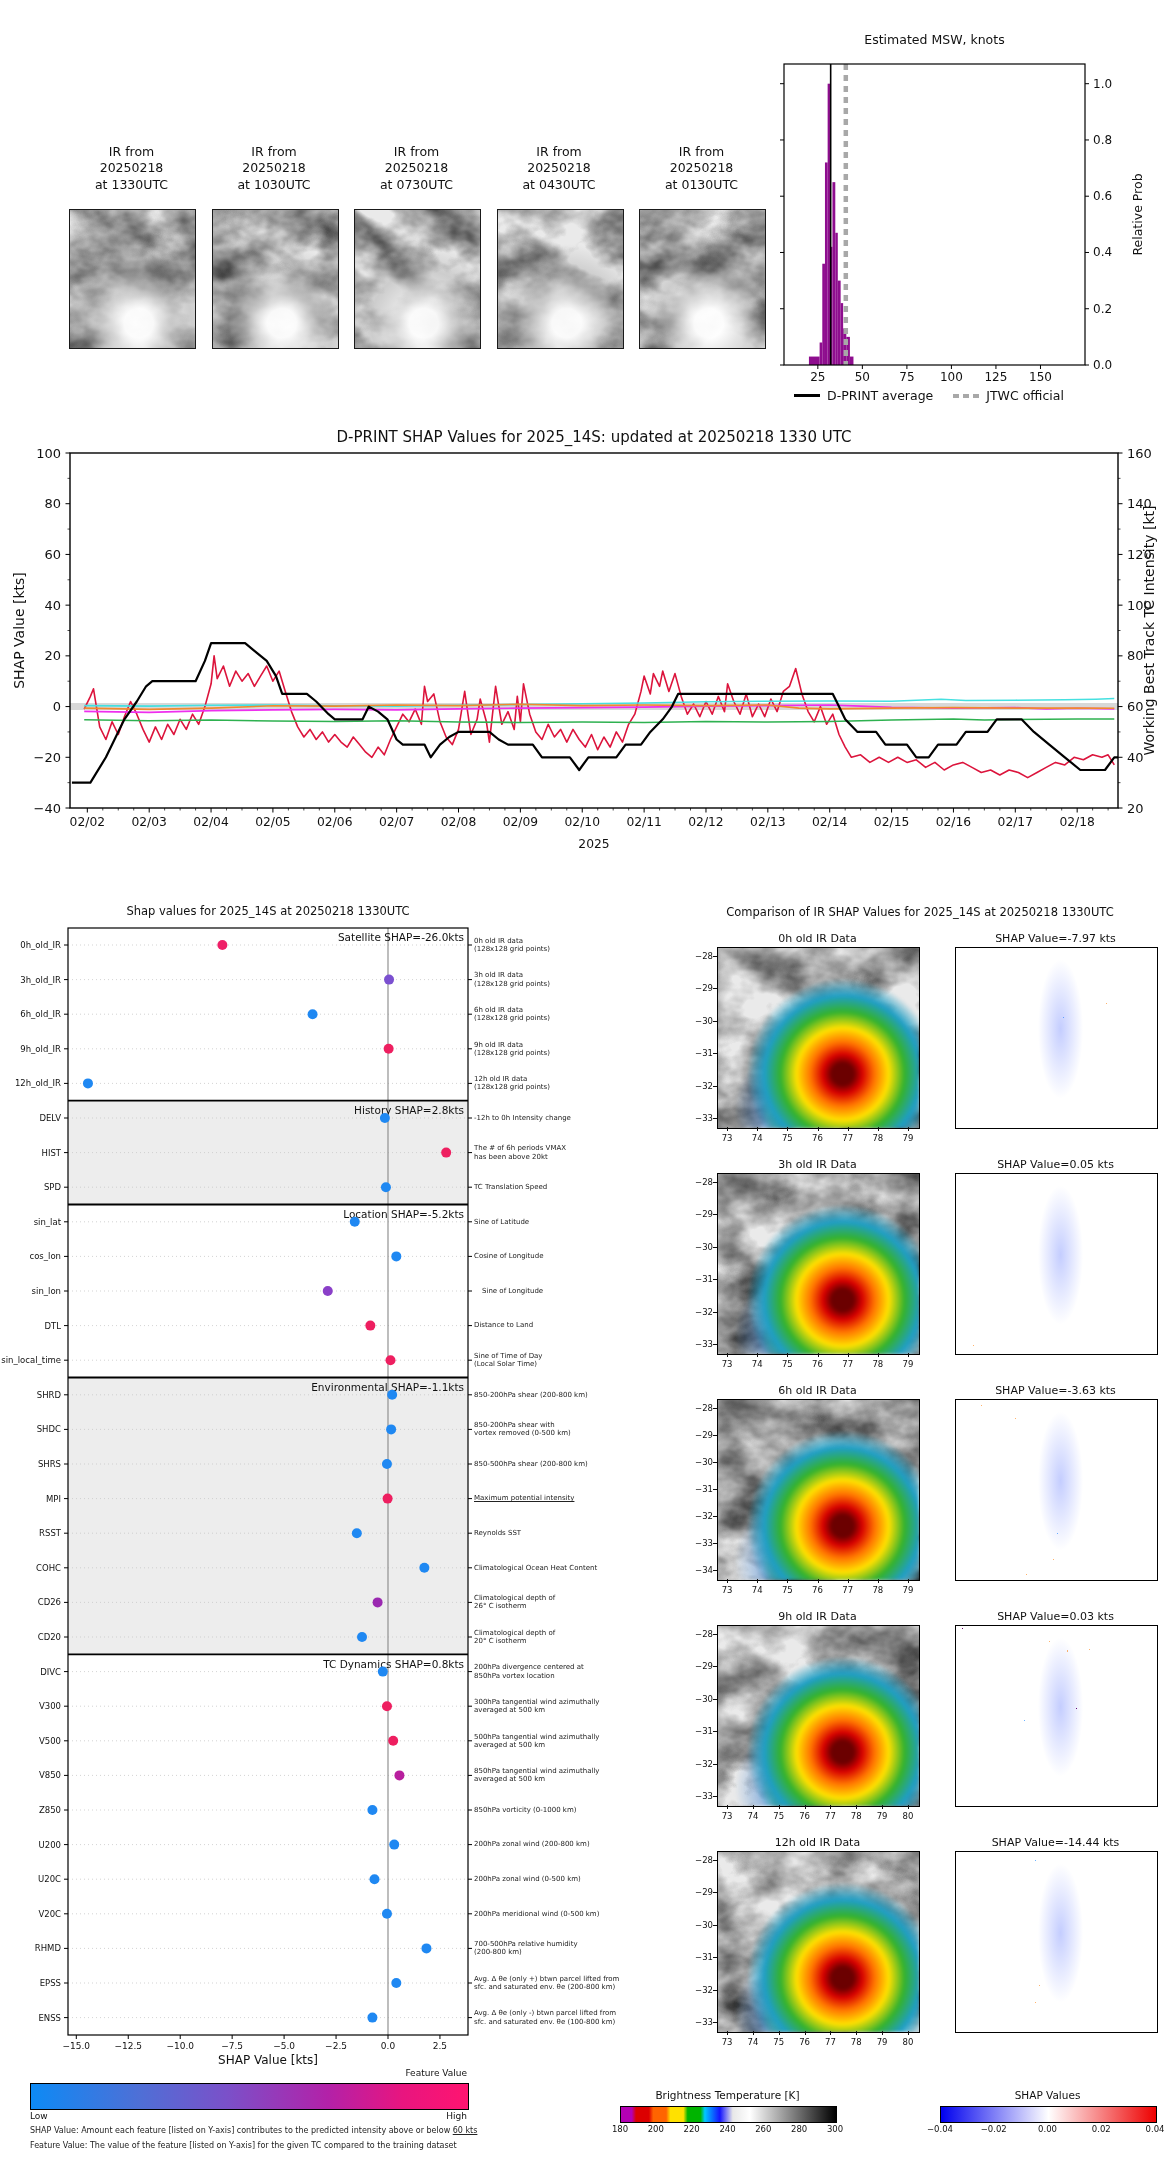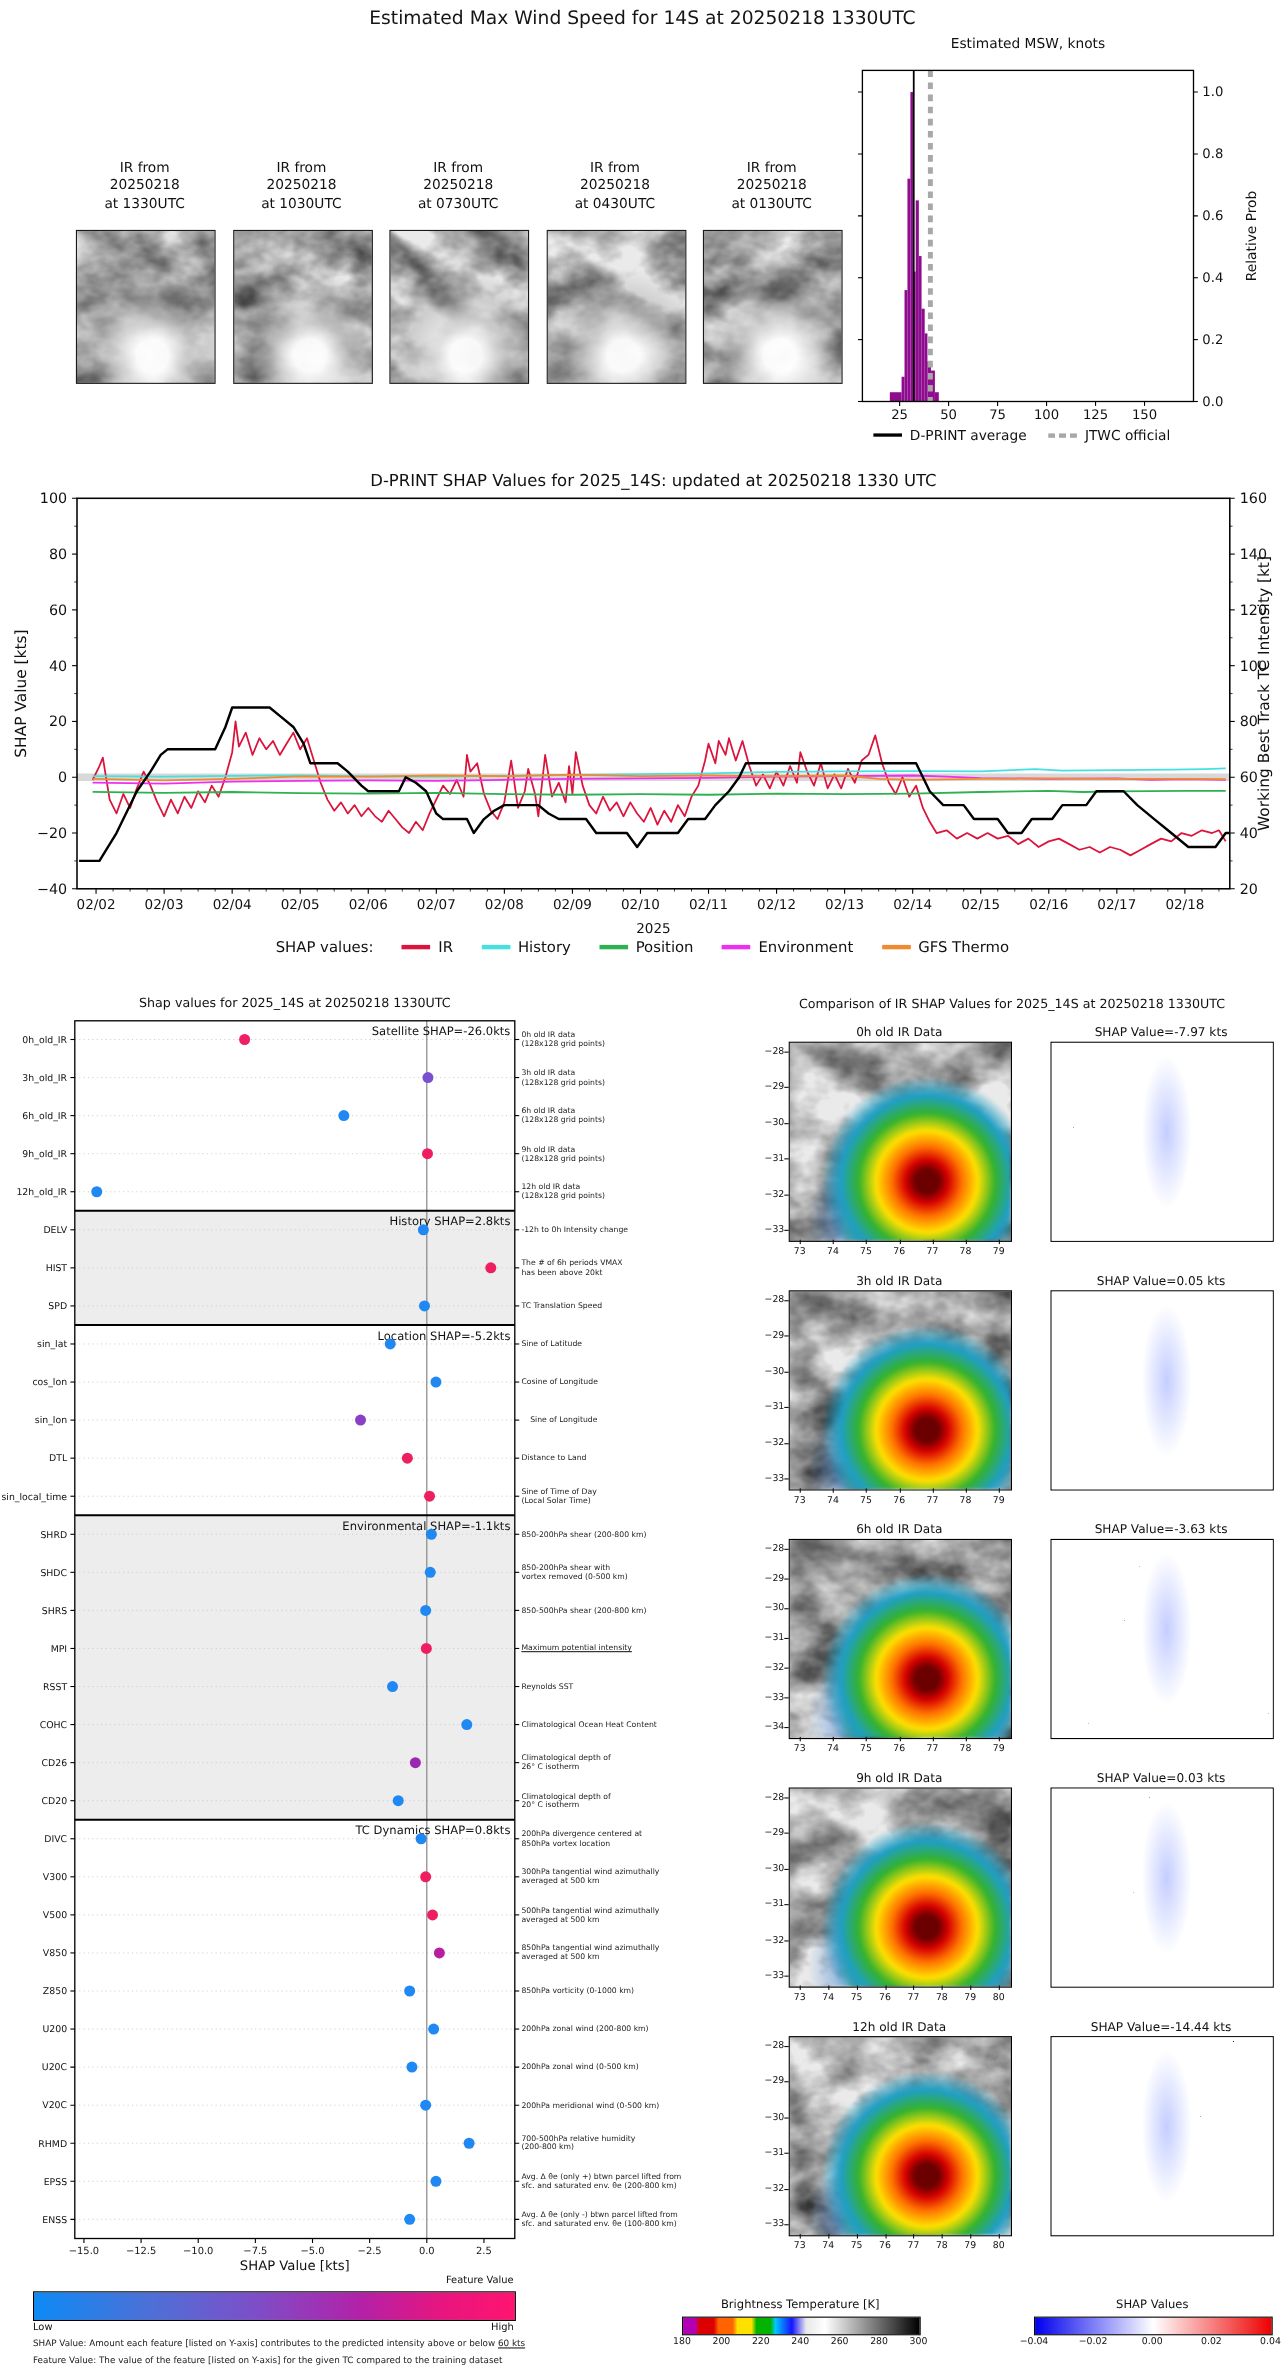--- a/index.html
+++ b/index.html
@@ -125,21 +125,20 @@
           <feTurbulence type="turbulence" baseFrequency="0.28 0.09" numOctaves="2" seed="49" result="t"></feTurbulence>
           <feComponentTransfer in="t" result="p">
             <feFuncR type="discrete" tableValues="0 0 0 0 0 1"></feFuncR>
             <feFuncG type="discrete" tableValues="0 0 0 0 0 1"></feFuncG>
           </feComponentTransfer>
           <feColorMatrix in="p" type="matrix" values="0 -0.85 0 0 1 -0.55 -0.55 0 0 1 -0.85 0 0 0 1 0 0 0 0 1"></feColorMatrix>
         </filter>
       </defs>
     </svg>
 
-  <div class="abs" id="main-title">Estimated Max Wind Speed for 14S at 20250218 1330UTC</div>
 
   <div class="abs" id="thumbs" style="left:0;top:0;width:740px;height:320px;margin-top:44px;">
       <div class="thumb-cap abs" style="left:54px;top:100px;width:155px;white-space:pre-line;">IR from
 20250218
 at 1330UTC</div>
       <div class="thumb-img abs" style="left:69px;top:165px;width:125px;height:138px;">
         <svg width="125" height="138">
           <rect x="0" y="0" width="125" height="138" filter="url(#fc-t0)"></rect>
         </svg>
         <div class="blob" style=""></div>
@@ -380,43 +379,20 @@
       <line x1="67.5" y1="154.78571428571428" x2="70" y2="154.78571428571428" stroke="#000" stroke-width="0.7"></line>
       <line x1="1118" y1="154.78571428571428" x2="1120.5" y2="154.78571428571428" stroke="#000" stroke-width="0.7"></line>
       <line x1="67.5" y1="104.07142857142856" x2="70" y2="104.07142857142856" stroke="#000" stroke-width="0.7"></line>
       <line x1="1118" y1="104.07142857142856" x2="1120.5" y2="104.07142857142856" stroke="#000" stroke-width="0.7"></line>
       <line x1="67.5" y1="53.35714285714283" x2="70" y2="53.35714285714283" stroke="#000" stroke-width="0.7"></line>
       <line x1="1118" y1="53.35714285714283" x2="1120.5" y2="53.35714285714283" stroke="#000" stroke-width="0.7"></line>
       <text x="594" y="423" font-size="12.3" text-anchor="middle">2025</text>
       <text x="24" y="205.5" font-size="14" text-anchor="middle" transform="rotate(-90 24 205.5)">SHAP Value [kts]</text>
       <text x="1154" y="205.5" font-size="14" text-anchor="middle" transform="rotate(-90 1154 205.5)">Working Best Track TC Intensity [kt]</text>
     </svg>
-  <div class="abs legend-row ts" id="ts-legend1" style="left:0;top:853px;width:1168px;">
-      <div style="">SHAP values:</div>
-      <div style="display:flex;align-items:center;">
-        <div class="sw" style="background: rgb(220, 20, 60); height: 3.5px;"></div>
-        <div style="">IR</div>
-      </div>
-      <div style="display:flex;align-items:center;">
-        <div class="sw" style="background: rgb(69, 224, 224); height: 3.5px;"></div>
-        <div style="">History</div>
-      </div>
-      <div style="display:flex;align-items:center;">
-        <div class="sw" style="background: rgb(46, 177, 80); height: 3.5px;"></div>
-        <div style="">Position</div>
-      </div>
-      <div style="display:flex;align-items:center;">
-        <div class="sw" style="background: rgb(238, 47, 238); height: 3.5px;"></div>
-        <div style="">Environment</div>
-      </div>
-      <div style="display:flex;align-items:center;">
-        <div class="sw" style="background: rgb(240, 138, 46); height: 3.5px;"></div>
-        <div style="">GFS Thermo</div>
-      </div>
-    </div>
 
   <div class="abs" id="feat-title">Shap values for 2025_14S at 20250218 1330UTC</div>
   <svg class="abs" id="dot-svg" style="left:0;top:905px;" width="640" height="1160">
       <rect x="68" y="195.7" width="400" height="103.80000000000001" fill="#ededed"></rect>
       <rect x="68" y="472.5" width="400" height="276.79999999999995" fill="#ededed"></rect>
       <line x1="68" y1="40" x2="468" y2="40" stroke="#c8c8c8" stroke-width="0.8" stroke-dasharray="1 3"></line>
       <line x1="68" y1="74.6" x2="468" y2="74.6" stroke="#c8c8c8" stroke-width="0.8" stroke-dasharray="1 3"></line>
       <line x1="68" y1="109.2" x2="468" y2="109.2" stroke="#c8c8c8" stroke-width="0.8" stroke-dasharray="1 3"></line>
       <line x1="68" y1="143.8" x2="468" y2="143.8" stroke="#c8c8c8" stroke-width="0.8" stroke-dasharray="1 3"></line>
       <line x1="68" y1="178.4" x2="468" y2="178.4" stroke="#c8c8c8" stroke-width="0.8" stroke-dasharray="1 3"></line>

